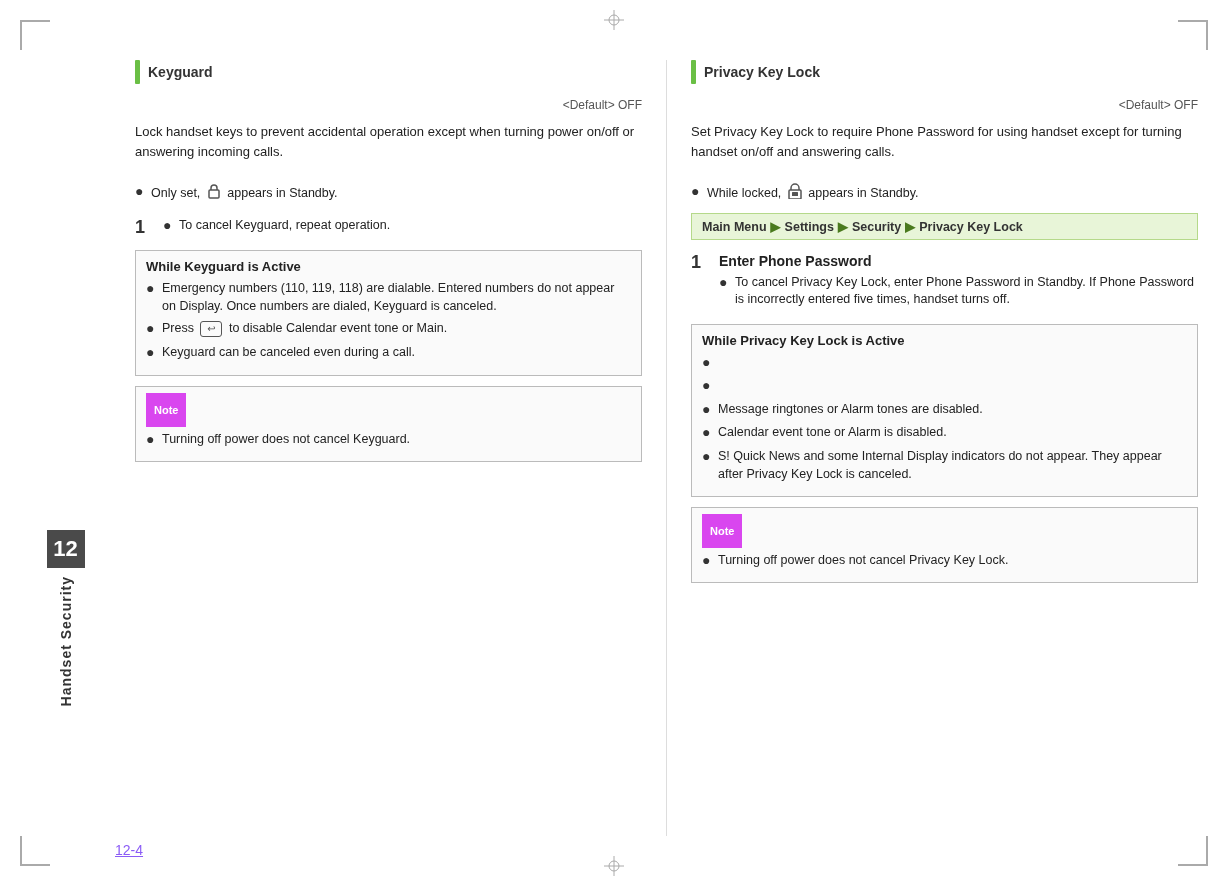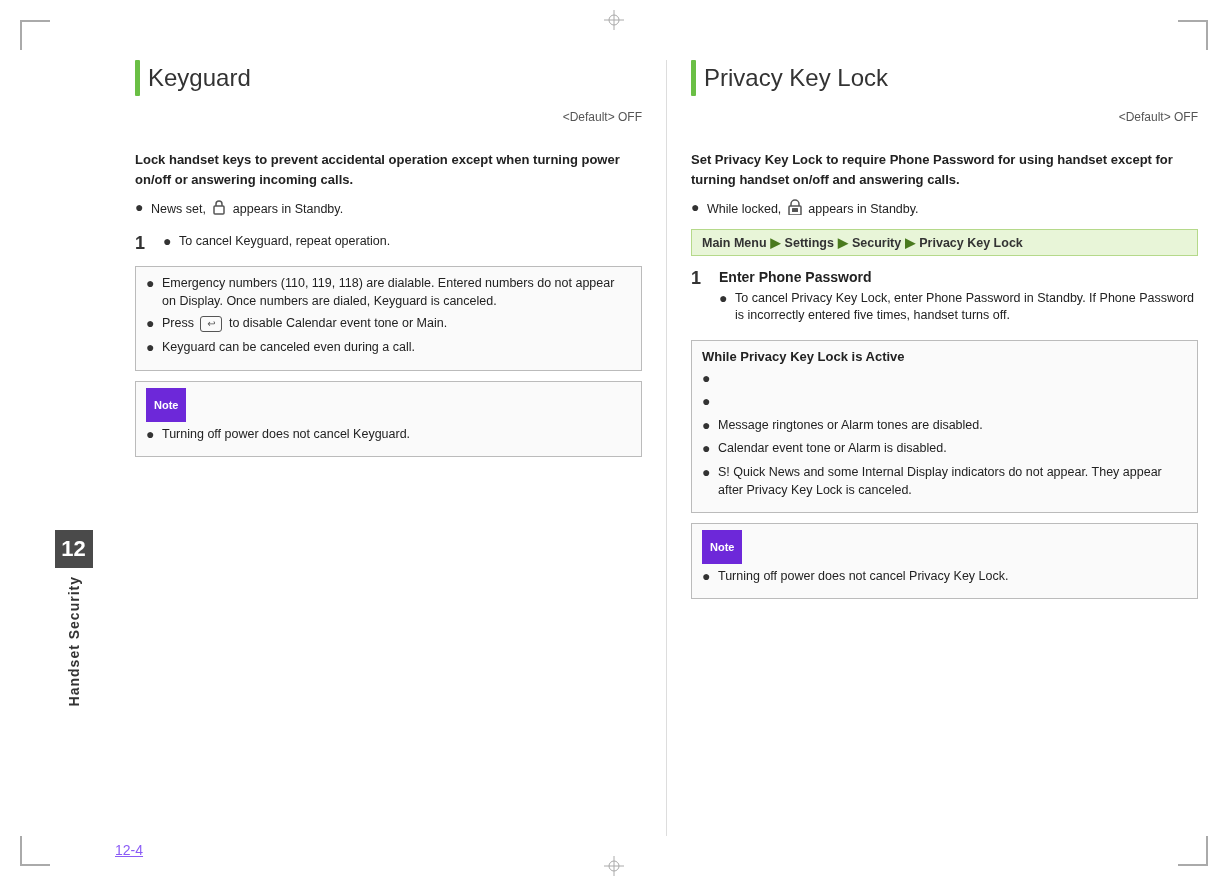--- a/index.html
+++ b/index.html
@@ -33,21 +33,21 @@
       left: 50%;
       transform: translateX(-50%);
     }
     .crosshair-top { top: 10px; }
     .crosshair-bottom { bottom: 10px; }
     .crosshair-top svg, .crosshair-bottom svg { display: block; }
 
     
     .sidebar {
       position: absolute;
-      left: 16px;
+      left: 8px;
       top: 0;
       width: 115px;
       height: 886px;
       display: flex;
       flex-direction: column;
       align-items: center;
       justify-content: flex-end;
       padding-bottom: 180px;
     }
     .sidebar-number {
@@ -112,38 +112,38 @@
       margin-bottom: 14px;
     }
     .section-header-bar {
       width: 5px;
       background: #6abf45;
       align-self: stretch;
       margin-right: 8px;
       border-radius: 1px;
     }
     .section-title {
-      font-size: 24px;
-      font-weight: normal;
+      font-size: 14px;
+      font-weight: bold;
       color: #333;
       padding: 4px 0;
     }
 
     .default-off {
       text-align: right;
       font-size: 12px;
       color: #555;
-      margin-bottom: 26px;
+      margin-bottom: 10px;
     }
 
     .bold-intro {
-      font-weight: bold;
+      font-weight: normal;
       font-size: 13px;
       line-height: 1.5;
-      margin-bottom: 10px;
+      margin-bottom: 22px;
     }
 
     .bullet-item {
       display: flex;
       align-items: flex-start;
       margin-bottom: 5px;
       font-size: 12.5px;
       line-height: 1.4;
     }
     .bullet-dot {
@@ -192,21 +192,21 @@
     
     .note-box {
       border: 1px solid #bbb;
       padding: 6px 10px;
       margin-top: 8px;
       background: #fafafa;
     }
     .note-label {
       font-weight: bold;
       font-size: 12px;
-      background: #6d28d9;
+      background: #d946ef;
       color: #fff;
       display: inline-block;
       padding: 11px 8px;
       margin-bottom: 4px;
       font-size: 11px;
     }
 
     
     .nav-breadcrumb {
       background: #e8f5d8;
@@ -267,21 +267,21 @@
       <div class="section-title">Keyguard</div>
     </div>
 
     <div class="default-off">&lt;Default&gt; OFF</div>
 
     <div class="bold-intro">Lock handset keys to prevent accidental operation except when turning power on/off or answering incoming calls.</div>
 
     <div class="bullet-item">
       <span class="bullet-dot">●</span>
       <span>
-        <span>News set,</span>
+        <span>Only set,</span>
         <span style="display:inline-block;vertical-align:middle;margin:0 3px;">
           <svg width="14" height="16" viewBox="0 0 14 16">
             <rect x="2" y="7" width="10" height="8" rx="1" fill="none" stroke="#555" stroke-width="1.5"></rect>
             <path d="M4 7V5a3 3 0 0 1 6 0v2" fill="none" stroke="#555" stroke-width="1.5"></path>
           </svg>
         </span>
         <span>appears in Standby.</span>
       </span>
     </div>
 
@@ -289,20 +289,21 @@
       <div class="step-num">1</div>
       <div class="step-content">
         <div class="bullet-item">
           <span class="bullet-dot">●</span>
           <span>To cancel Keyguard, repeat operation.</span>
         </div>
       </div>
     </div>
 
     <div class="while-active-box">
+      <div class="while-active-title">While Keyguard is Active</div>
       <div class="bullet-item">
         <span class="bullet-dot">●</span>
         <span>Emergency numbers (110, 119, 118) are dialable. Entered numbers do not appear on Display. Once numbers are dialed, Keyguard is canceled.</span>
       </div>
       <div class="bullet-item">
         <span class="bullet-dot">●</span>
         <span>
           <span>Press</span>
           <span style="display:inline-flex;align-items:center;justify-content:center;width:22px;height:16px;border:1.5px solid #555;border-radius:3px;margin:0 3px;vertical-align:middle;font-size:10px;color:#555;">↩</span>
           <span>to disable Calendar event tone or Main.</span>

